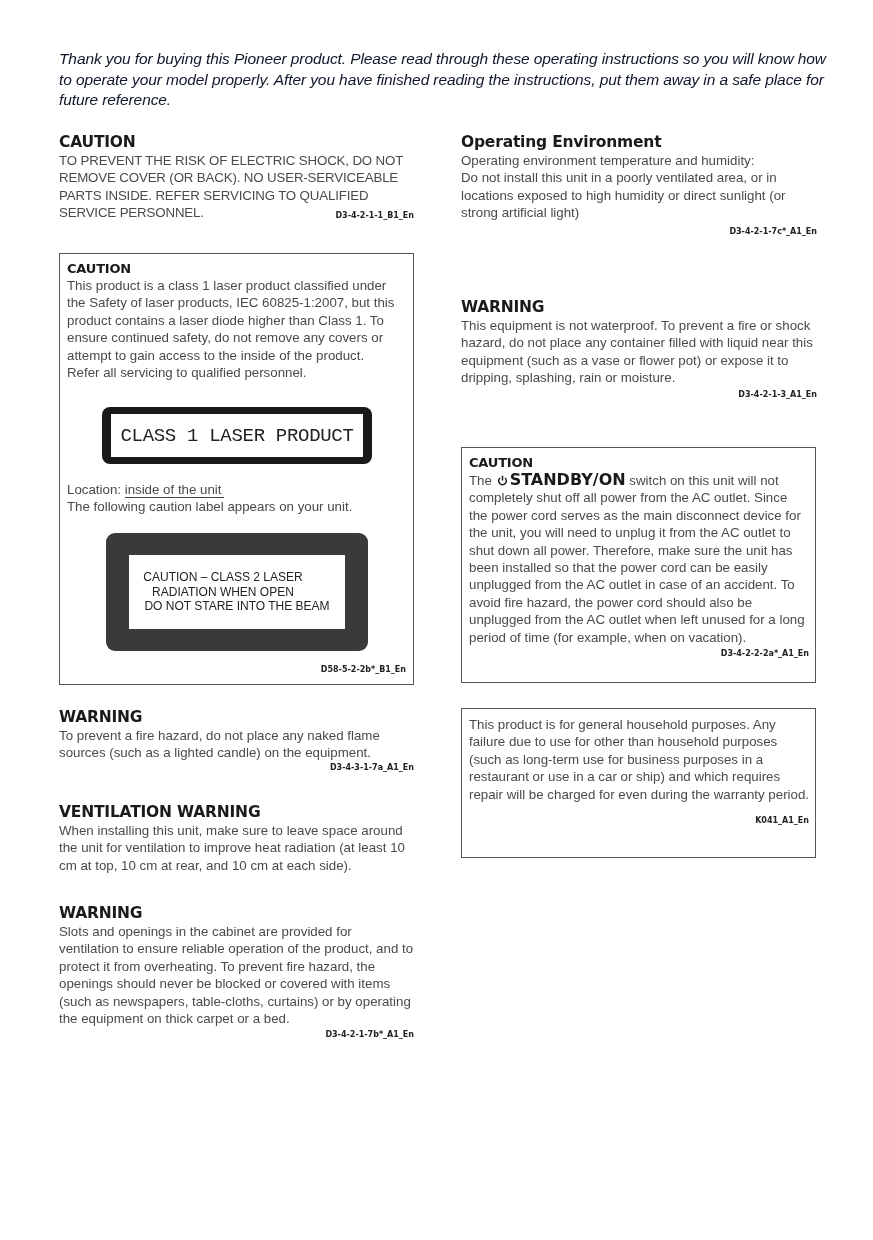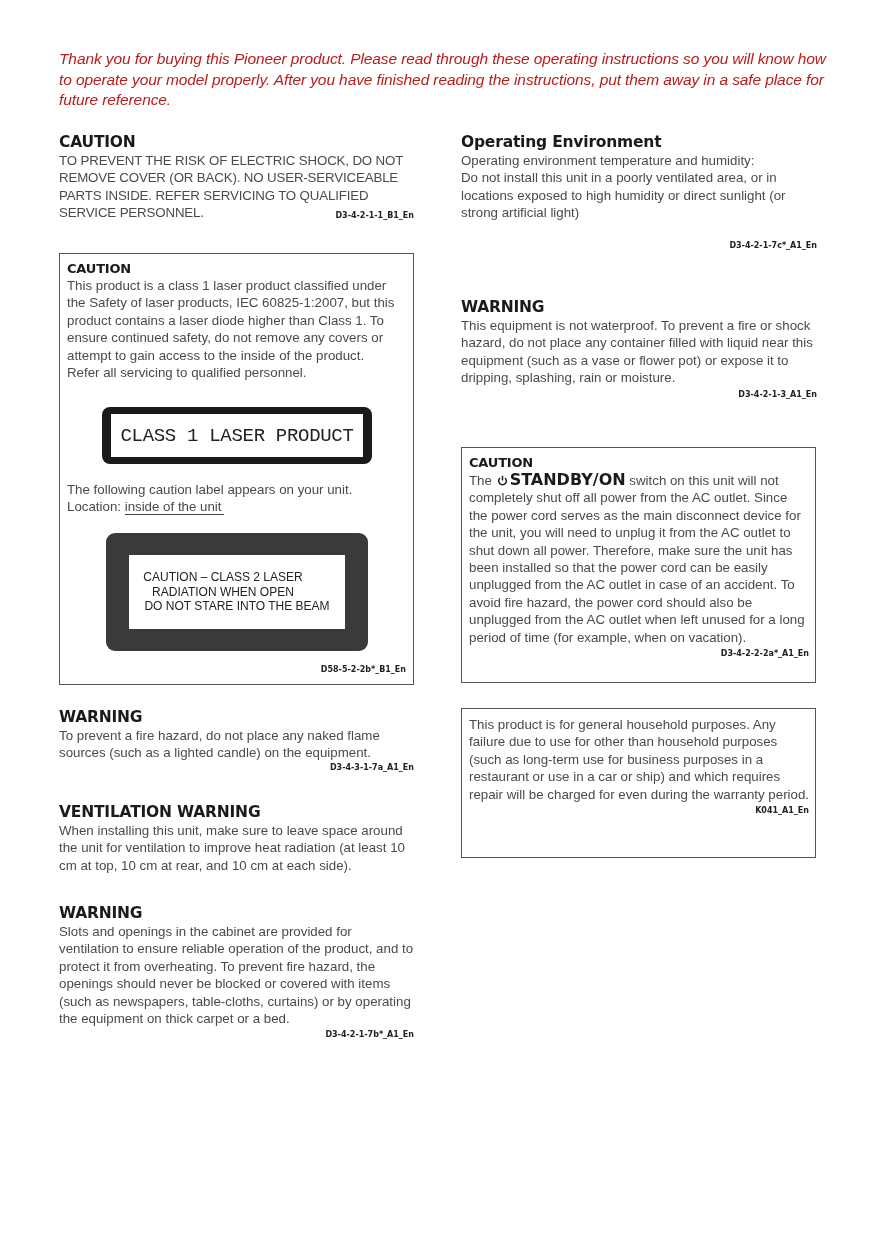--- a/index.html
+++ b/index.html
@@ -1,19 +1,19 @@
 <!DOCTYPE html>
 <html><head>
 <meta charset="utf-8">
 <style>
   html, body { margin: 0; padding: 0; background: #ffffff; }
   body { width: 873px; height: 1240px; position: relative; overflow: hidden;
          font-family: "Liberation Sans", sans-serif; color: #3a3a3a; }
   .intro { position: absolute; left: 59px; top: 49px; width: 770px;
-           font-style: italic; font-size: 15.5px; line-height: 20.5px; color: #b91c1c;
+           font-style: italic; font-size: 15.5px; line-height: 20.5px; color: #0f172a;
            letter-spacing: -0.1px; }
   .col { position: absolute; }
   .left { left: 59px; width: 355px; }
   .right { left: 461px; width: 356px; }
   h2 { margin: 0; font-family: "DejaVu Sans", sans-serif; font-weight: bold;
        font-size: 15.5px; line-height: 19px; color: #1a1a1a; letter-spacing: -0.2px; }
   h3 { margin: 0; font-family: "DejaVu Sans", sans-serif; font-weight: bold;
        font-size: 13px; line-height: 17px; color: #1a1a1a; letter-spacing: -0.2px; }
   p { margin: 0; font-size: 13.3px; line-height: 17.4px; color: #4a4a4a; }
   .code { font-family: "DejaVu Sans", sans-serif; font-weight: bold; font-size: 8px;
@@ -47,22 +47,22 @@
 <div class="box" style="left:59px; top:253px; width:355px; height:432px;">
   <div style="position:absolute; left:7px; top:6px; width:335px;">
     <h3>CAUTION</h3>
     <p>This product is a class 1 laser product classified under the Safety of laser products, IEC 60825-1:2007, but this product contains a laser diode higher than Class 1. To ensure continued safety, do not remove any covers or attempt to gain access to the inside of the product.</p>
     <p>Refer all servicing to qualified personnel.</p>
   </div>
   <div class="label1">
     <div class="inner">CLASS 1 LASER PRODUCT</div>
   </div>
   <div style="position:absolute; left:7px; top:227px; width:335px;">
+    <p><span>Location: </span><span class="underline">inside of the unit</span></p>
     <p>The following caution label appears on your unit.</p>
-    <p><span>Location: </span><span class="underline">inside of the unit</span></p>
   </div>
   <div class="label2">
     <div class="inner">
       <div style="margin-left:-28px;">CAUTION – CLASS 2 LASER</div>
       <div style="margin-left:-28px;">RADIATION WHEN OPEN</div>
       <div>DO NOT STARE INTO THE BEAM</div>
     </div>
   </div>
   <div class="code" style="position:absolute; right:7px; top:410px;">D58-5-2-2b*_B1_En</div>
 </div>
@@ -81,21 +81,21 @@
 <div class="col left" style="top:904px;">
   <h2>WARNING</h2>
   <p>Slots and openings in the cabinet are provided for ventilation to ensure reliable operation of the product, and to protect it from overheating. To prevent fire hazard, the openings should never be blocked or covered with items (such as newspapers, table-cloths, curtains) or by operating the equipment on thick carpet or a bed.</p>
   <div class="code" style="margin-top:2px;">D3-4-2-1-7b*_A1_En</div>
 </div>
 
 <div class="col right" style="top:133px;">
   <h2>Operating Environment</h2>
   <p>Operating environment temperature and humidity:</p>
   <p>Do not install this unit in a poorly ventilated area, or in locations exposed to high humidity or direct sunlight (or strong artificial light)</p>
-  <div class="code" style="margin-top:18px;">D3-4-2-1-7c*_A1_En</div>
+  <div class="code" style="margin-top:4px;">D3-4-2-1-7c*_A1_En</div>
 </div>
 
 <div class="col right" style="top:298px;">
   <h2>WARNING</h2>
   <p>This equipment is not waterproof. To prevent a fire or shock hazard, do not place any container filled with liquid near this equipment (such as a vase or flower pot) or expose it to dripping, splashing, rain or moisture.</p>
   <div class="code" style="margin-top:2px;">D3-4-2-1-3_A1_En</div>
 </div>
 
 <div class="box" style="left:461px; top:447px; width:355px; height:236px;">
   <div style="position:absolute; left:7px; top:6px; width:340px;">
@@ -104,15 +104,15 @@
           <path d="M3.2 3.3 A4.2 4.2 0 1 0 8.8 3.3" fill="none" stroke="#1a1a1a" stroke-width="1.6"></path>
           <line x1="6" y1="0.8" x2="6" y2="6" stroke="#1a1a1a" stroke-width="1.6"></line>
         </svg><span class="bold-inline">STANDBY/ON</span> <span>switch on this unit will not completely shut off all power from the AC outlet. Since the power cord serves as the main disconnect device for the unit, you will need to unplug it from the AC outlet to shut down all power. Therefore, make sure the unit has been installed so that the power cord can be easily unplugged from the AC outlet in case of an accident. To avoid fire hazard, the power cord should also be unplugged from the AC outlet when left unused for a long period of time (for example, when on vacation).</span></p>
     <div class="code" style="margin-top:2px;">D3-4-2-2-2a*_A1_En</div>
   </div>
 </div>
 
 <div class="box" style="left:461px; top:708px; width:355px; height:150px;">
   <div style="position:absolute; left:7px; top:7px; width:340px;">
     <p>This product is for general household purposes. Any failure due to use for other than household purposes (such as long-term use for business purposes in a restaurant or use in a car or ship) and which requires repair will be charged for even during the warranty period.</p>
-    <div class="code" style="margin-top:2px;">K041_A1_En</div>
+    <div class="code" style="margin-top:12px;">K041_A1_En</div>
   </div>
 </div>
 
 </body></html>

